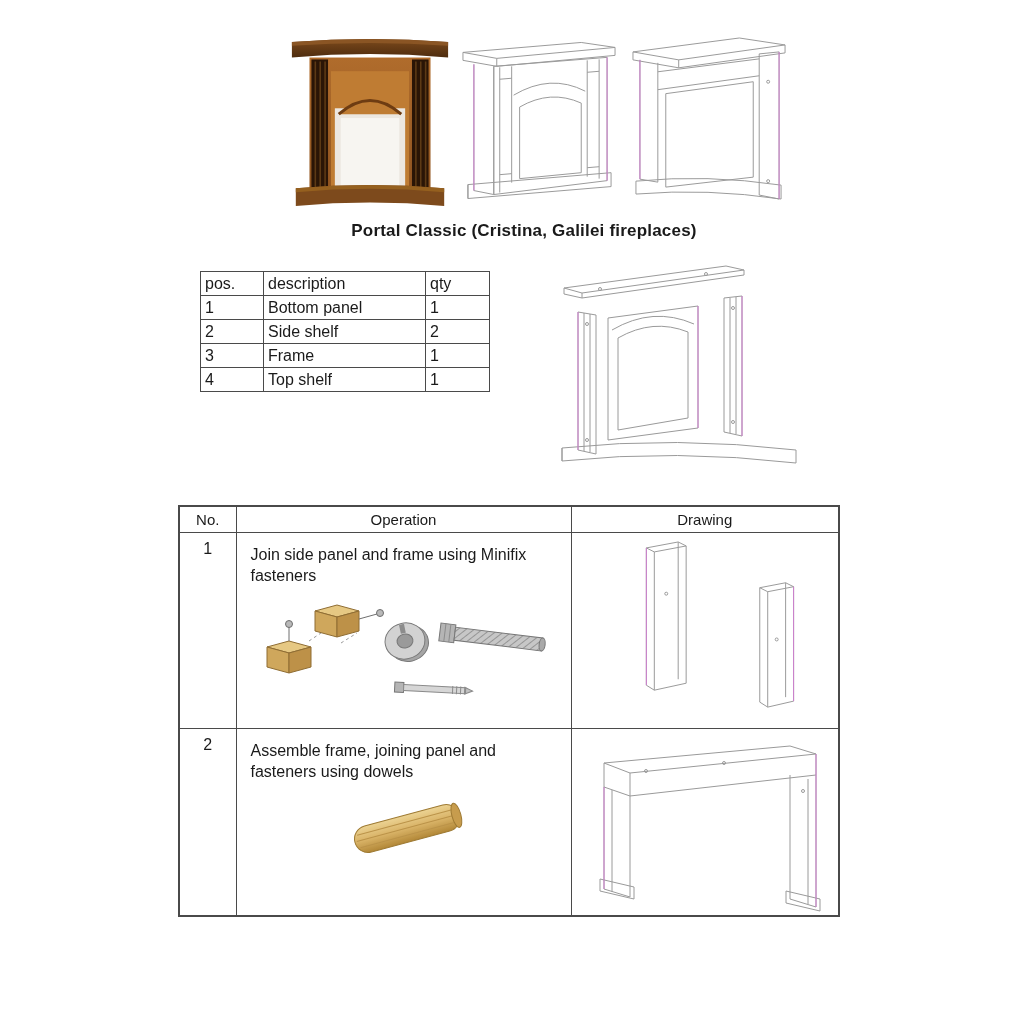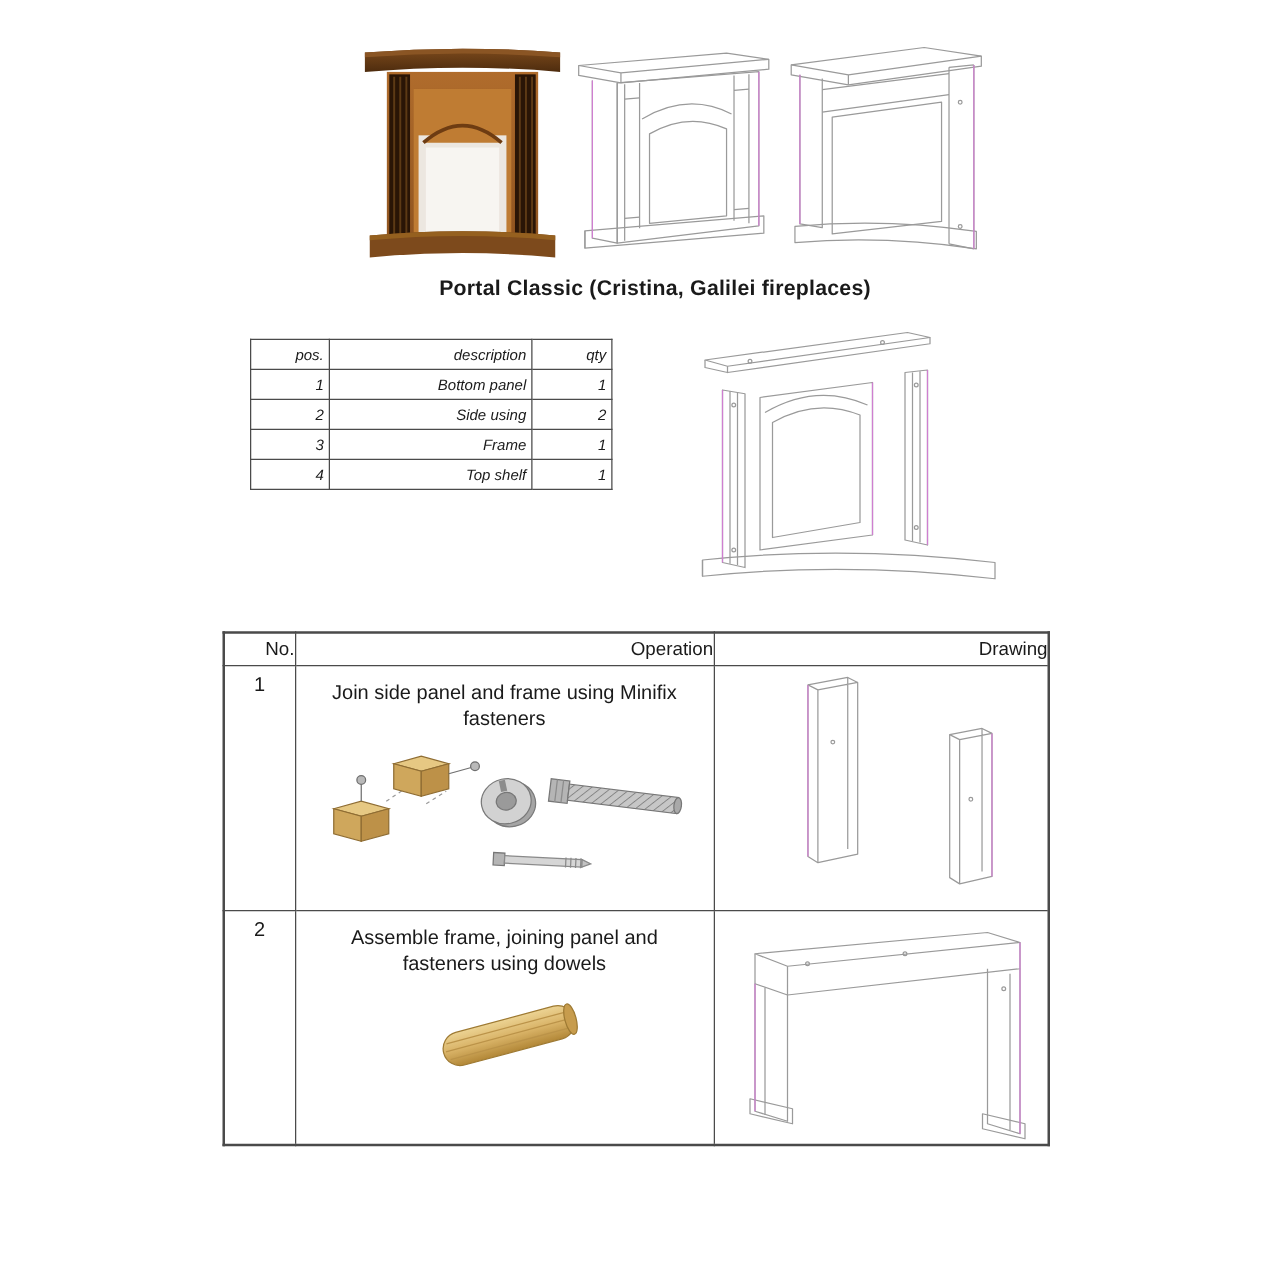--- a/index.html
+++ b/index.html
@@ -19,35 +19,35 @@
   
   .doc-title {
     left:0; top:221px; width:1024px; text-align:center;
     font-size:17px; font-weight:700; letter-spacing:0.2px; padding-left:24px;
   }
 
   
   table { border-collapse:collapse; background:#fff; }
   .parts-table { left:200px; top:271px; }
   .parts-table th, .parts-table td {
-    border:1px solid #4a4a4a; text-align:right; font-size:12px;
-    height:24px; font-weight:400; padding:0 4px; vertical-align:middle;font-style:italic;
+    border:1px solid #4a4a4a; text-align:left; font-size:16px;
+    height:24px; font-weight:400; padding:0 4px; vertical-align:middle;
   }
   .parts-table .col-pos  { width:63px; }
   .parts-table .col-desc { width:162px;margin-top:32px; }
   .parts-table .col-qty  { width:64px; }
 
   
   .ops-table { left:178px; top:505px; border:2px solid #4a4a4a; }
   .ops-table th, .ops-table td { border:1px solid #4a4a4a; font-weight:400; }
-  .ops-table th { height:26px; font-size:15px; text-align:right; }
+  .ops-table th { height:26px; font-size:15px; text-align:center; }
   .ops-table .col-no   { width:57px; }
   .ops-table .col-op   { width:335px; }
   .ops-table .col-draw { width:268px; }
-  .ops-table td { vertical-align:top; position:relative;text-align:center; }
+  .ops-table td { vertical-align:top; position:relative; }
   .ops-table td.no-cell { text-align:center; font-size:16px; padding-top:7px; }
   .ops-table td.op-cell { font-size:16px; line-height:1.35; padding:11px 14px; }
   .ops-table tr.row-1 td { height:196px; }
   .ops-table tr.row-2 td { height:188px; }
   .cell-art { position:absolute; }
   .art-minifix { left:8px;  top:64px;  width:312px; height:118px; }
   .art-dowel   { left:100px; top:60px; width:140px; height:78px; }
   .art-step1   { left:2px;  top:3px;   width:280px; height:189px; }
   .art-step2   { left:2px;  top:4px;   width:280px; height:180px; }
 
@@ -134,21 +134,21 @@
     </tr>
   </thead>
   <tbody>
     <tr>
       <td>1</td>
       <td>Bottom panel</td>
       <td>1</td>
     </tr>
     <tr>
       <td>2</td>
-      <td>Side using</td>
+      <td>Side shelf</td>
       <td>2</td>
     </tr>
     <tr>
       <td>3</td>
       <td>Frame</td>
       <td>1</td>
     </tr>
     <tr>
       <td>4</td>
       <td>Top shelf</td>

